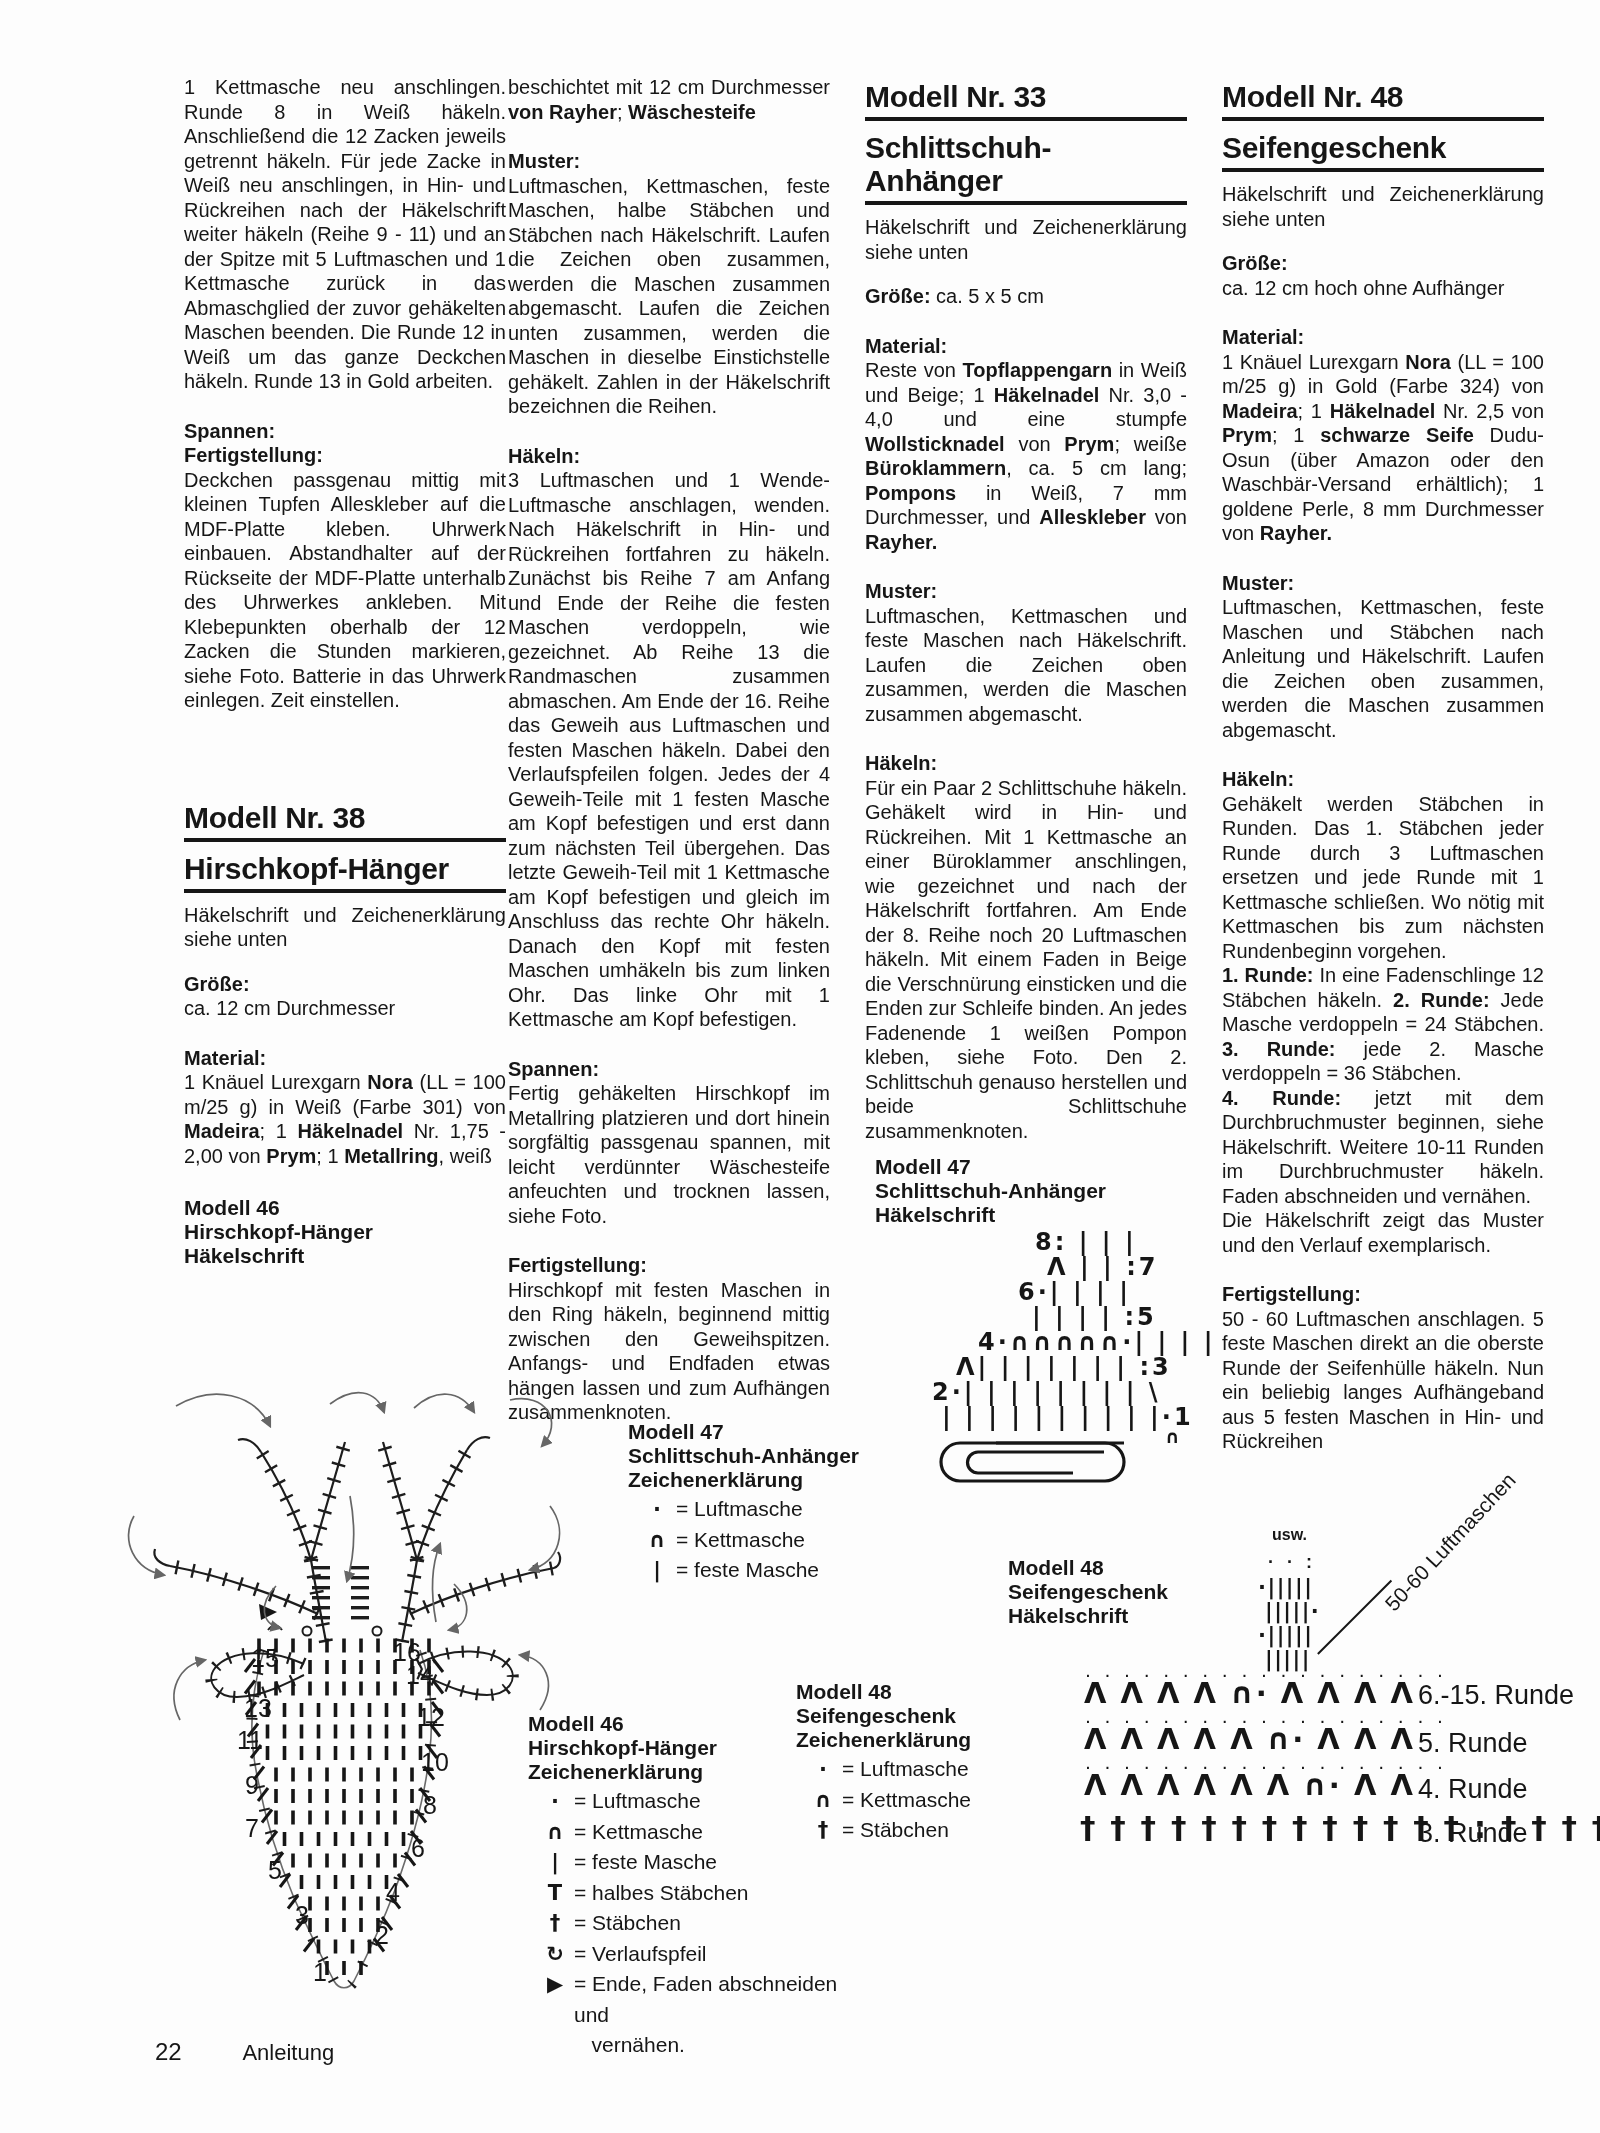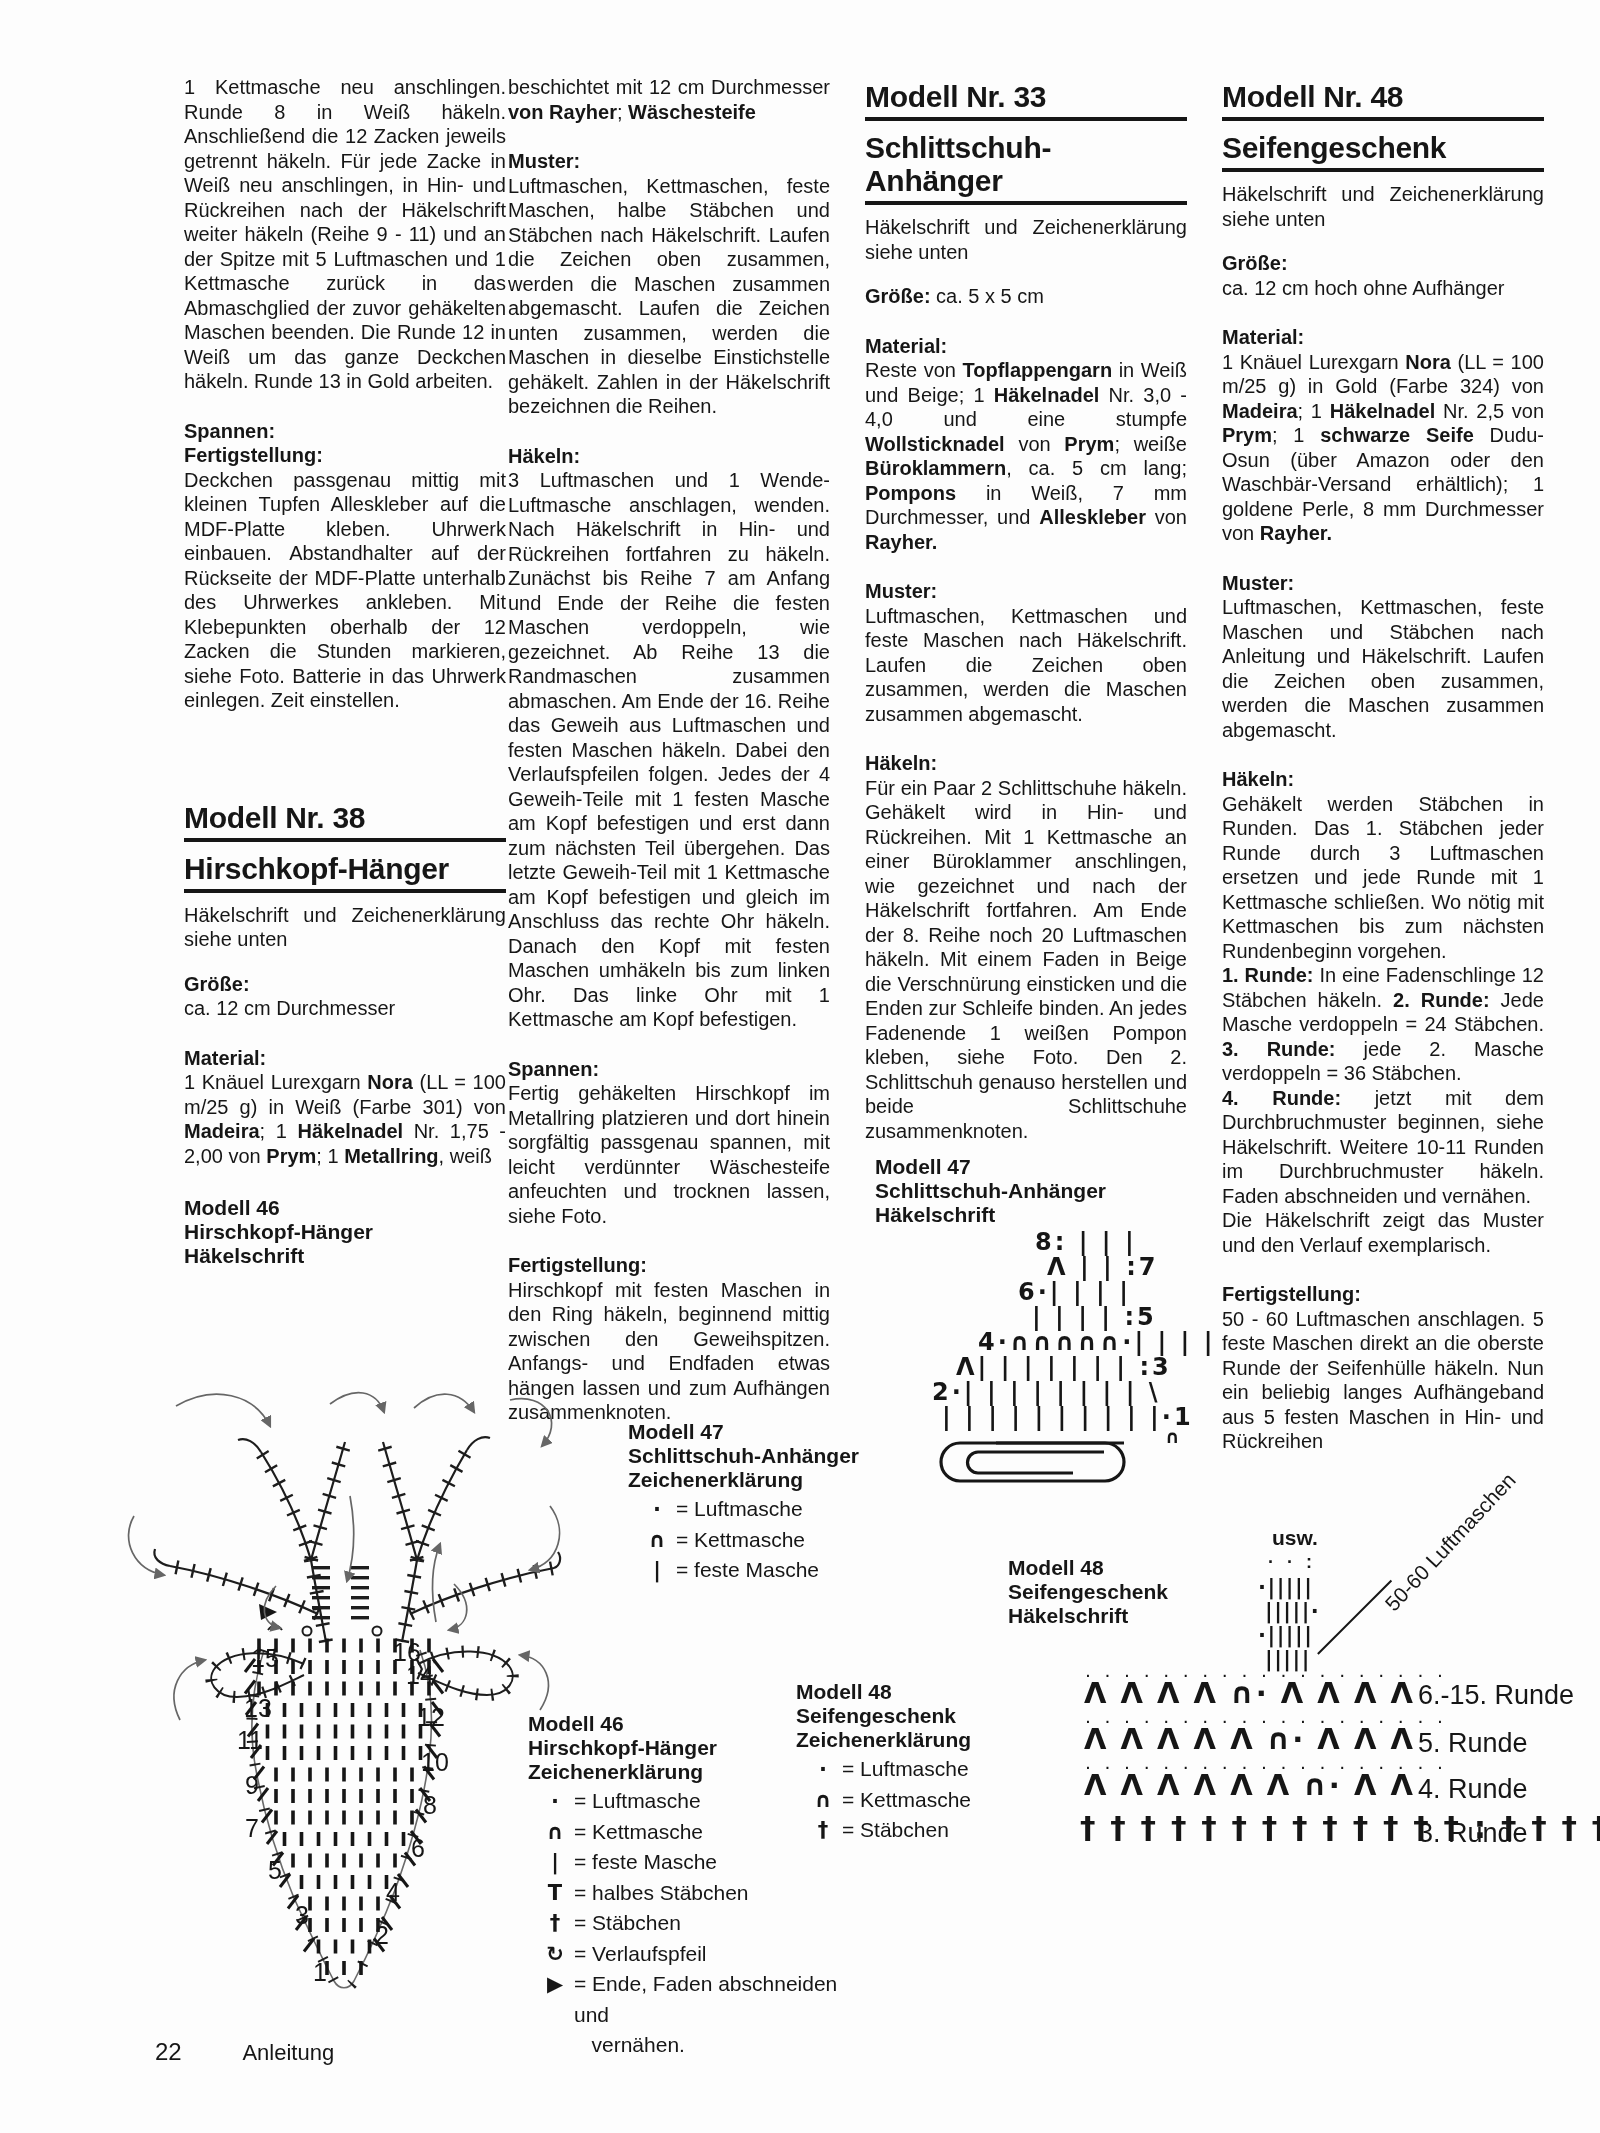--- a/index.html
+++ b/index.html
@@ -17,21 +17,21 @@
   .chartlabel{font-weight:bold;font-size:21px;line-height:24px;text-align:left;margin-top:28px;}
   .legend{position:absolute;font-size:21px;text-align:left;}
   .legend .li{display:flex;align-items:baseline;line-height:30.5px;}
   .legend .sym{width:38px;text-align:center;font-weight:bold;font-family:"DejaVu Sans",sans-serif;flex:0 0 38px;}
   .legend .lt{white-space:pre-wrap;max-width:300px;}
   .skate{position:absolute;left:930px;top:1228px;width:290px;height:245px;}
   .skrow{position:absolute;font-family:"DejaVu Sans",sans-serif;font-weight:bold;font-size:24px;
          letter-spacing:3px;white-space:pre;line-height:24px;}
   .sktail{position:absolute;font-family:"DejaVu Sans",sans-serif;font-weight:bold;font-size:18px;}
   .soap{position:absolute;left:1080px;top:1520px;width:500px;height:350px;}
-  .soap-usw{position:absolute;font-size:21px;font-weight:bold;}
+  .soap-usw{position:absolute;font-size:16px;font-weight:bold;}
   .soap-topdots{position:absolute;font-size:18px;font-weight:bold;letter-spacing:4px;}
   .band-row{position:absolute;font-family:"DejaVu Sans",sans-serif;font-weight:bold;font-size:21px;
             letter-spacing:1.5px;line-height:22px;white-space:pre;}
   .soap-dots{position:absolute;font-size:14px;letter-spacing:5.5px;font-weight:bold;white-space:pre;}
   .soap-syms{position:absolute;font-family:"DejaVu Sans",sans-serif;font-weight:bold;font-size:29px;
              letter-spacing:2px;white-space:pre;line-height:30px;}
   .soap-label{position:absolute;font-size:27px;white-space:nowrap;}
   .diagline{position:absolute;width:104px;height:2.4px;background:#161616;
             transform:rotate(-45deg);transform-origin:left center;}
   .luftlabel{position:absolute;font-size:21px;white-space:nowrap;

